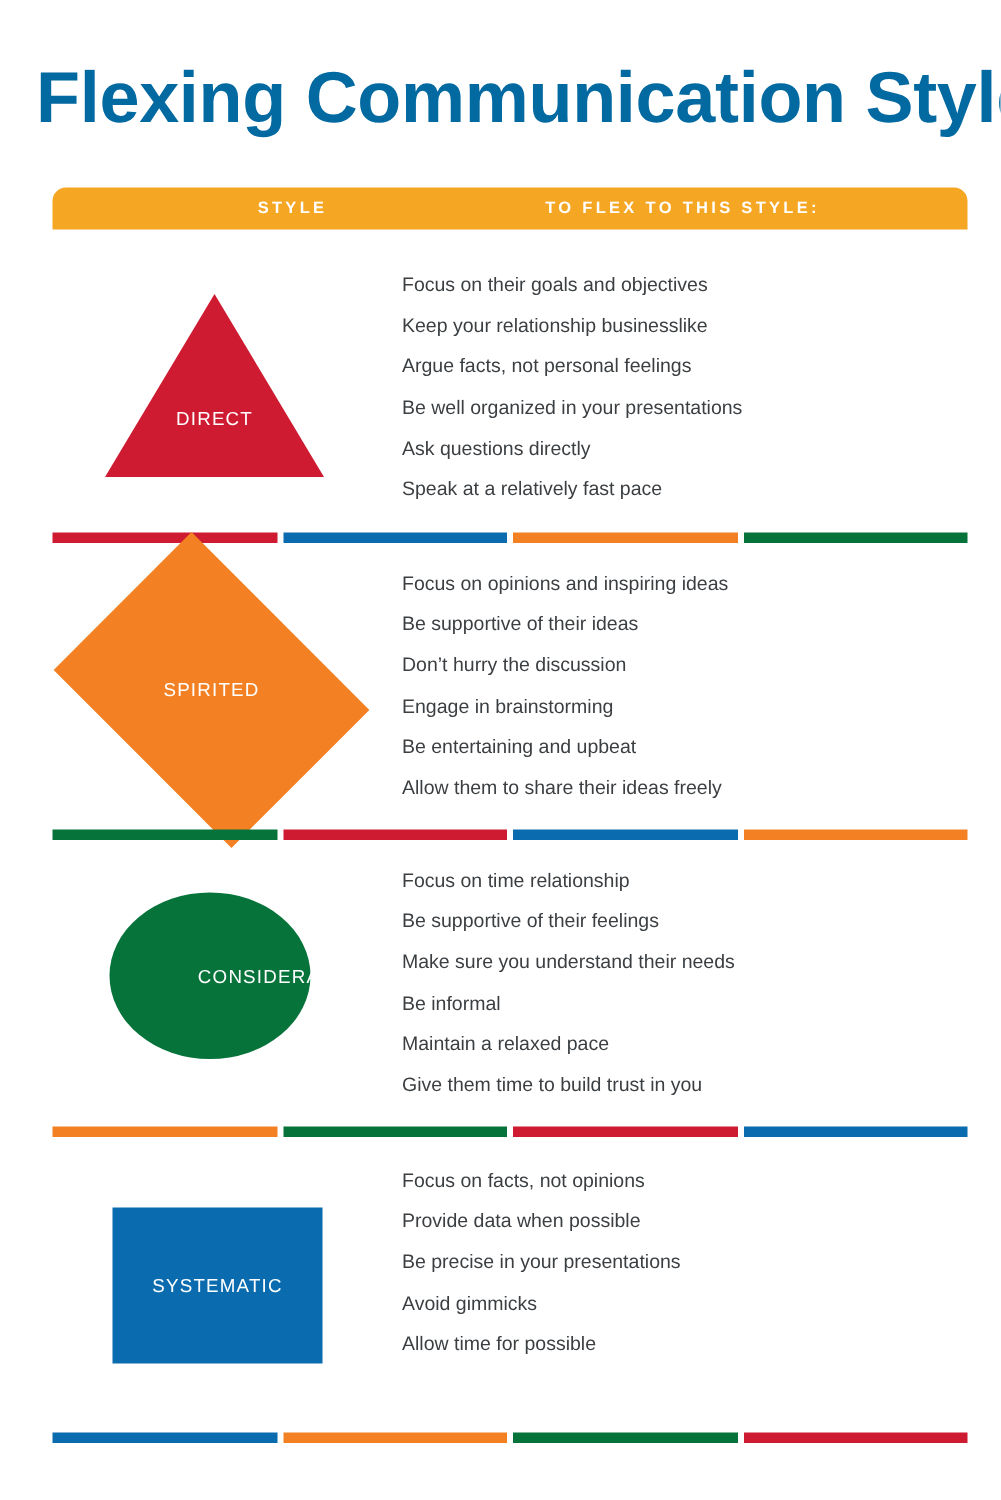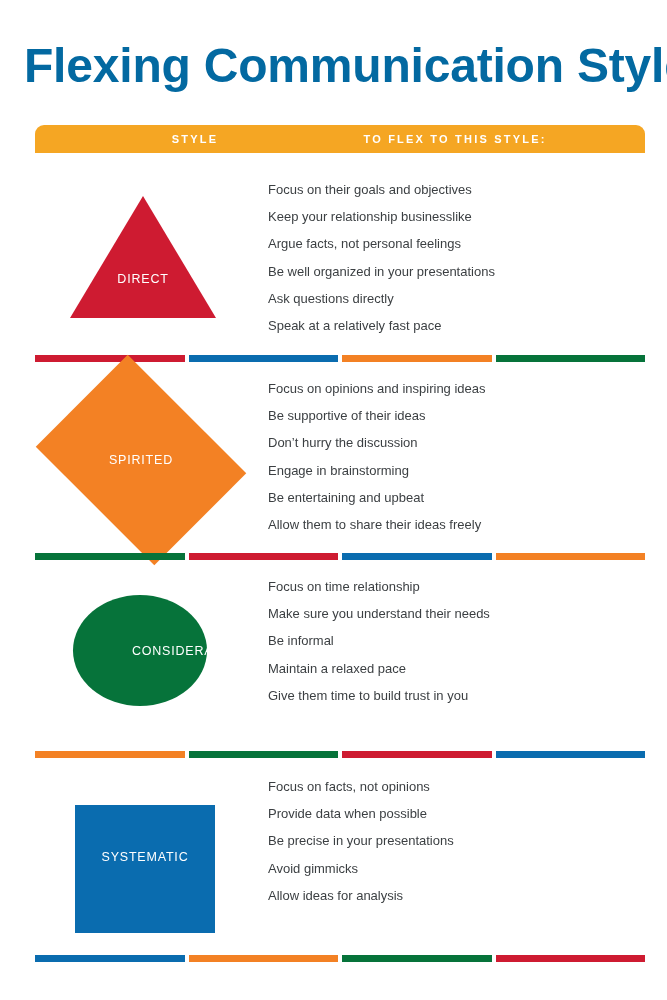--- a/index.html
+++ b/index.html
@@ -170,21 +170,21 @@
     top: 49px;
     width: 134px;
     padding-left: 41px;
   }
 
   .square-wrap {
     position: absolute;
     left: 40px;
     top: 32px;
     width: 140px;
-    height: 128px;
+    height: 104px;
   }
   .square-shape {
     position: absolute;
     inset: 0;
     background: #0a6caf;
   }
   .square-wrap .shape-label {
     position: absolute;
     left: 0;
     top: 45px;
@@ -267,20 +267,21 @@
 
   <div class="row" style="top:573px;height:175px;">
     <div class="shape-cell">
       <div class="ellipse-wrap">
         <div class="ellipse-shape"></div>
         <div class="shape-label">CONSIDERATE</div>
       </div>
     </div>
     <div class="text-cell">
       <div class="line">Focus on time relationship</div>
+      <div class="line">Be supportive of their feelings</div>
       <div class="line">Make sure you understand their needs</div>
       <div class="line">Be informal</div>
       <div class="line">Maintain a relaxed pace</div>
       <div class="line">Give them time to build trust in you</div>
     </div>
   </div>
 
   <div class="divider" style="top:751px;">
     <div class="seg" style="background:#F38124"></div>
     <div class="seg" style="background:#06733A"></div>
@@ -293,21 +294,21 @@
       <div class="square-wrap">
         <div class="square-shape"></div>
         <div class="shape-label">SYSTEMATIC</div>
       </div>
     </div>
     <div class="text-cell">
       <div class="line">Focus on facts, not opinions</div>
       <div class="line">Provide data when possible</div>
       <div class="line">Be precise in your presentations</div>
       <div class="line">Avoid gimmicks</div>
-      <div class="line">Allow ideas for analysis</div>
+      <div class="line">Allow time for possible</div>
     </div>
   </div>
 
   <div class="divider" style="top:955px;">
     <div class="seg" style="background:#0A6CAF"></div>
     <div class="seg" style="background:#F38124"></div>
     <div class="seg" style="background:#06733A"></div>
     <div class="seg" style="background:#CE1B31"></div>
   </div>
 

